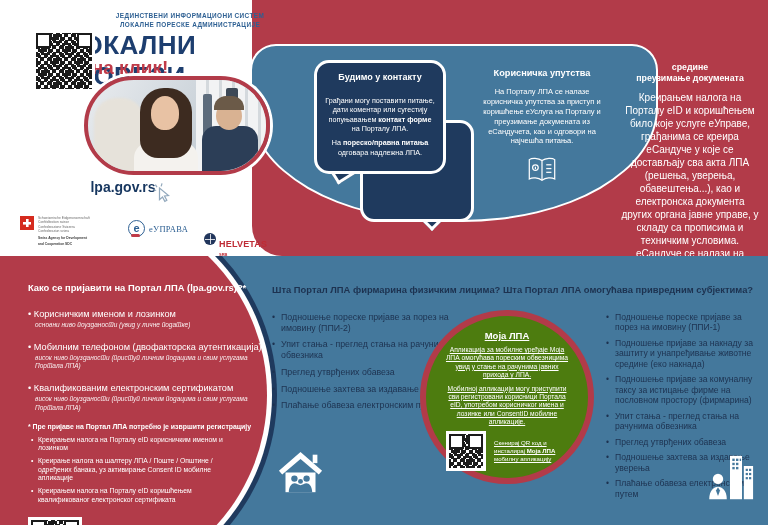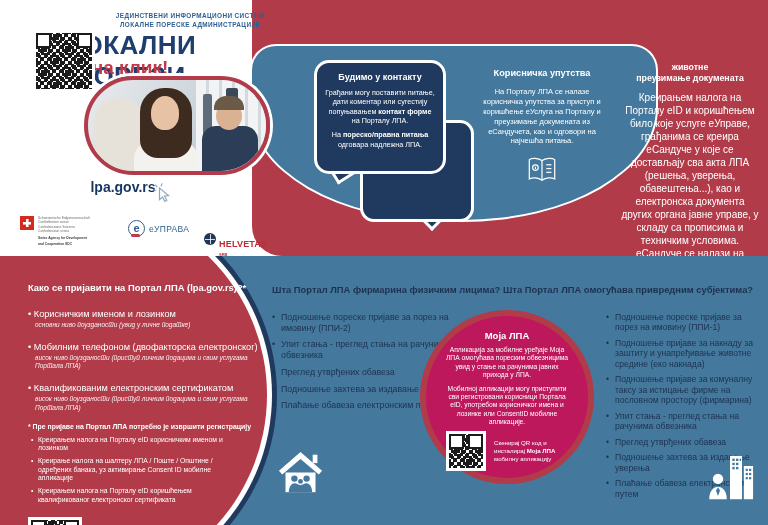--- a/index.html
+++ b/index.html
@@ -20,21 +20,21 @@
     background:#1f3a5e; border:3px solid #fff; border-radius:14px; z-index:4; }
   .tail2{ position:absolute; left:420px; top:202px; width:24px; height:24px;
     background:#1f3a5e; border-right:3px solid #fff; border-bottom:3px solid #fff;
     transform:rotate(45deg); z-index:3; }
   .bubble1{ position:absolute; left:314px; top:60px; width:132px; height:114px;
     background:#1f3a5e; border:3px solid #fff; border-radius:15px; z-index:6;
     color:#fff; text-align:center; padding:9px 8px; }
   .tail1{ position:absolute; left:330px; top:156px; width:24px; height:24px;
     background:#1f3a5e; border-right:3px solid #fff; border-bottom:3px solid #fff;
     transform:rotate(58deg); z-index:5; }
-  .bubble1 h3{ font-size:9px; margin-bottom:6px; }
+  .bubble1 h3{ font-size:9px; margin-bottom:14px; }
   .bubble1 p{ font-size:7.2px; line-height:1.3; margin-bottom:5px; }
   
   .guides{ position:absolute; left:475px; top:68px; width:134px; color:#fff;
     text-align:center; z-index:7; }
   .guides h3{ font-size:9.2px; margin-bottom:9px; }
   .guides p{ font-size:7.5px; line-height:1.32; }
   .guides .ic{ margin-top:10px; }
   .esanduce{ position:absolute; left:620px; top:62px; width:140px; color:#fff;
     text-align:center; }
   .esanduce h3{ font-size:8.8px; line-height:1.2; margin-bottom:8px; }
@@ -79,21 +79,21 @@
     background-image:linear-gradient(#fff,#fff),linear-gradient(#fff,#fff);
     background-size:8px 2.6px,2.6px 8px; background-position:center; background-repeat:no-repeat; }
   .swiss-txt div{ font-size:3.3px; color:#6b6b6b; line-height:1.35; }
   .swiss-txt .bold{ color:#3a3a3a; font-weight:bold; margin-top:2px; }
   .euprava{ position:absolute; left:108px; top:4px; display:flex; align-items:center; gap:4px; }
   .e-ico{ width:17px; height:17px; border:1.8px solid #2e6093; border-radius:50%;
     color:#2e6093; font-size:11px; font-weight:bold; text-align:center; line-height:14px;
     position:relative; }
   .e-ico::after{ content:""; position:absolute; left:2px; bottom:-1px; width:9px; height:3px;
     background:#c03b49; border-radius:2px; }
-  .euprava .lbl{ color:#2e6093; font-size:8.5px; letter-spacing:.3px; }
+  .euprava .lbl{ color:#2e6093; font-size:8.5px; letter-spacing:.3px;font-family:Liberation Serif, serif; }
   .helvetas{ position:absolute; left:184px; top:17px; display:flex; align-items:flex-start; gap:3px; }
   .globe{ width:12px; height:12px; border-radius:50%; background:#22365c;
     background-image:linear-gradient(rgba(255,255,255,.8),rgba(255,255,255,.8)),linear-gradient(rgba(255,255,255,.8),rgba(255,255,255,.8));
     background-size:10px 1px,1px 10px; background-position:center; background-repeat:no-repeat; }
   .helvetas .lbl{ color:#bf2b35; font-weight:bold; font-size:9px; letter-spacing:.2px; line-height:1; }
   .helvetas .sub{ color:#bf2b35; font-weight:bold; font-size:4px; display:block; margin-top:1px; }
   
   .band{ position:absolute; left:0; top:256px; width:768px; height:269px;
     background:#44789c; overflow:hidden; }
   .blob-navy,.blob-white,.blob-red{ position:absolute; border-radius:50%; }
@@ -125,22 +125,22 @@
   .list{ position:absolute; color:#1d3250; }
   .list .it{ font-size:8.8px; line-height:1.22; margin-bottom:6px; padding-left:9px; position:relative; }
   .list .it::before{ content:"•"; position:absolute; left:0; }
   .list-ind{ left:272px; top:56px; width:196px; }
   .h-ind{ left:272px; top:28px; }
   .h-biz{ left:500px; top:28px; width:256px; text-align:center; }
   .list-biz{ left:606px; top:56px; width:160px; }
   .list-biz .it{ font-size:8.6px; margin-bottom:5px; }
   
   .moja{ position:absolute; left:420px; top:54px; width:174px; height:174px;
-    border-radius:50%; background:#be185d; border:6px solid #b23b49;
-    color:#fff; text-align:center; padding:14px 16px; z-index:5; }
+    border-radius:50%; background:#4d7c0f; border:6px solid #b23b49;
+    color:#fff; text-align:center; padding:14px 16px; z-index:5;text-decoration:underline; }
   .moja h3{ font-size:9.5px; margin-bottom:5px; }
   .moja p{ font-size:6.7px; line-height:1.25; margin-bottom:5px; }
   .moja .qr-row{ margin-top:4px; justify-content:center; text-align:left; }
   .moja .qr-cap{ font-size:6.1px; width:74px; }
   
   .ic{ display:inline-block; }
   .house-ic{ position:absolute; left:277px; top:194px; }
   .biz-ic{ position:absolute; left:706px; top:198px; }
   b{ font-weight:bold; }
 </style>
@@ -233,21 +233,21 @@
           <line x1="10" y1="11" x2="10" y2="13.6"></line>
           <line x1="21.5" y1="9" x2="27" y2="9"></line>
           <line x1="21.5" y1="13" x2="27" y2="13"></line>
           <line x1="21.5" y1="17" x2="27" y2="17"></line>
         </g>
       </svg>
     </span>
   </div>
 
   <div class="esanduce">
-    <h3><span>животне</span><br><span>преузимање докумената</span></h3>
+    <h3><span>средине</span><br><span>преузимање докумената</span></h3>
     <p>Креирањем налога на Порталу еID и коришћењем било које услуге еУправе, грађанима се креира еСандуче у које се достављају сва акта ЛПА (решења, уверења, обавештења...), као и електронска документа других органа јавне управе, у складу са прописима и техничким условима. еСандуче се налази на Порталу еУправа.</p>
     <span class="ic">
       <svg viewBox="0 0 36 30" width="36" height="30">
         <g fill="none" stroke="#ffffff" stroke-width="1.3">
           <rect x="10" y="3" width="16" height="11"></rect>
           <line x1="13" y1="6.5" x2="23" y2="6.5"></line>
           <line x1="13" y1="9.5" x2="23" y2="9.5"></line>
           <path d="M3 12 V27 H33 V12"></path>
           <path d="M3 12 L18 21 L33 12"></path>
         </g>
@@ -260,21 +260,21 @@
     <div class="blob-white"></div>
     <div class="blob-red"></div>
 
     <div class="howto">
       <h2>Како се пријавити на Портал ЛПА (lpa.gov.rs)?*</h2>
       <div class="method">
         <span class="lbl">Корисничким именом и лозинком</span>
         <span class="note">основни ниво поузданости (увид у личне податке)</span>
       </div>
       <div class="method">
-        <span class="lbl">Мобилним телефоном (двофакторска електронског)</span>
+        <span class="lbl">Мобилним телефоном (двофакторска аутентикација)</span>
         <span class="note">висок ниво поузданости (приступ личним подацима и свим услугама Портала ЛПА)</span>
       </div>
       <div class="method">
         <span class="lbl">Квалификованим електронским сертификатом</span>
         <span class="note">висок ниво поузданости (приступ личним подацима и свим услугама Портала ЛПА)</span>
       </div>
       <div class="reg-title">* Пре пријаве на Портал ЛПА потребно је извршити регистрацију</div>
       <div class="step">Креирањем налога на Порталу еID корисничким именом и лозинком</div>
       <div class="step">Креирање налога на шалтеру ЛПА / Поште / Општине / одређених банака, уз активирање Consent ID мобилне апликације</div>
       <div class="step">Креирањем налога на Порталу еID коришћењем квалификованог електронског сертификата</div>

